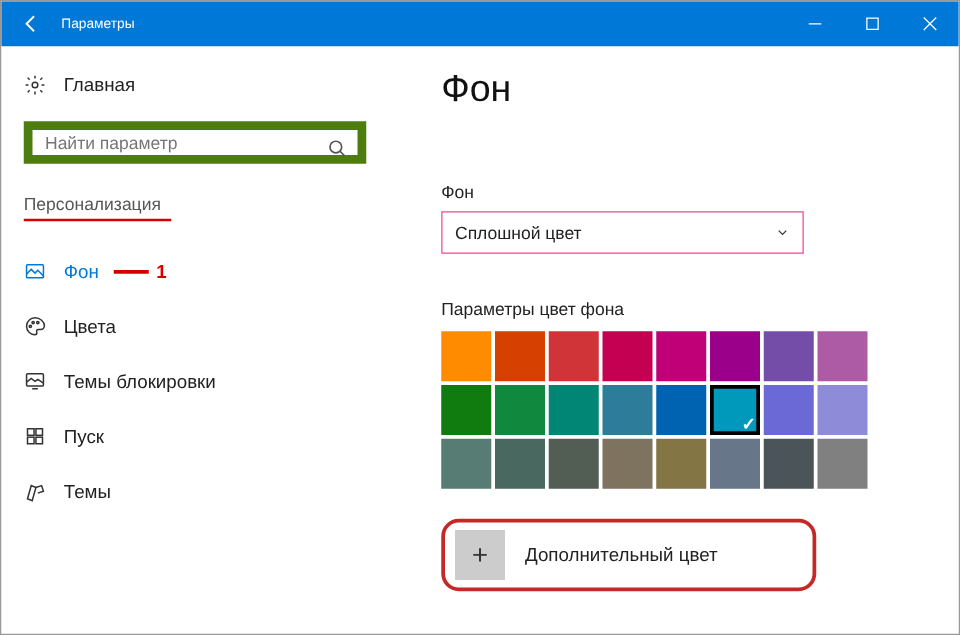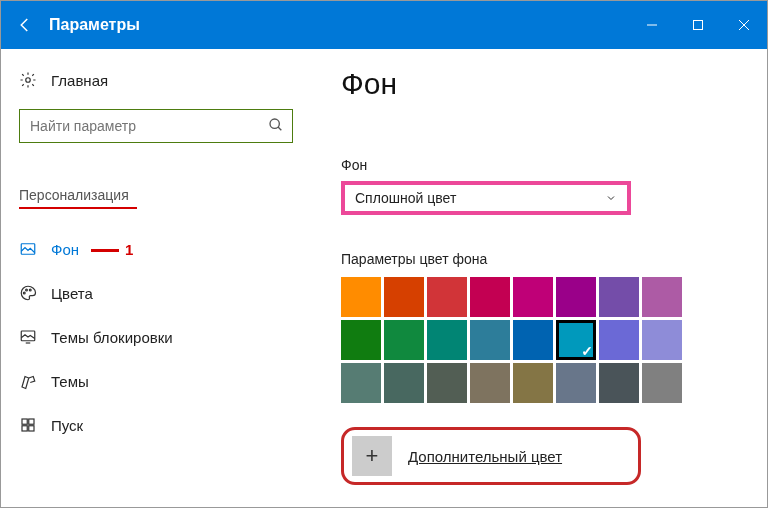--- a/index.html
+++ b/index.html
@@ -1,56 +1,56 @@
 <!DOCTYPE html>
 <html><head>
 <meta charset="utf-8">
 <style>
   html,body{margin:0;padding:0;font-family:"Segoe UI",Arial,sans-serif;background:#fff;}
   #app{width:768px;height:508px;position:relative;border:1px solid #999;box-sizing:border-box;overflow:hidden;background:#fff;}
   
-  .titlebar{height:48px;background:#0078d7;color:#fff;display:flex;align-items:center;font-size:16px;font-weight:bold;}
+  .titlebar{height:36px;background:#0078d7;color:#fff;display:flex;align-items:center;font-size:11px;}
   .tb-back{width:48px;height:36px;display:flex;align-items:center;justify-content:center;font-size:18px;}
   .tb-title{flex:0 0 auto;padding-left:0;}
   .tb-spacer{flex:1 1 auto;}
   .tb-btn{width:46px;height:36px;display:flex;align-items:center;justify-content:center;font-size:13px;}
   .tb-btn svg{stroke:#fff;}
   
-  .body{display:flex;height:calc(100% - 36px);}
+  .body{display:flex;height:calc(100% - 36px);gap:12px;}
   .sidebar{width:310px;padding:22px 18px 0 18px;box-sizing:border-box;}
   .content{flex:1;padding:18px 30px 0 30px;box-sizing:border-box;}
   
   .home-row{display:flex;align-items:center;font-size:15px;color:#222;margin-bottom:20px;}
   .home-row .icon{width:20px;display:flex;align-items:center;}
   .home-row .lbl{padding-left:12px;}
-  .search-box{position:relative;border:1px solid #4d7c0f;height:34px;display:flex;align-items:center;box-sizing:border-box;margin-bottom:44px;}
+  .search-box{position:relative;border:7px solid #4d7c0f;height:34px;display:flex;align-items:center;box-sizing:border-box;margin-bottom:24px;}
   .search-box input{border:none;outline:none;font-size:14px;padding:0 34px 0 10px;width:100%;background:transparent;color:#666;}
   .search-box .sicon{position:absolute;right:8px;top:7px;color:#555;font-size:16px;}
   .category{font-size:14px;color:#555;margin-bottom:4px;}
   .underline-red{height:2px;background:#d40000;width:118px;margin-bottom:18px;}
   .nav{margin-left:-18px;}
   .nav-item{display:flex;align-items:center;height:44px;padding-left:18px;font-size:15px;color:#222;position:relative;}
   .nav-item .icon{width:20px;display:flex;align-items:center;color:#333;}
   .nav-item .lbl{padding-left:12px;}
   .nav-item.active{color:#0078d7;}
   .nav-item.active .icon{color:#0078d7;}
   .nav-item .annot{color:#d40000;font-weight:bold;margin-left:12px;letter-spacing:1px;}
   .nav-item .annot .dash{display:inline-block;width:28px;height:3px;background:#d40000;vertical-align:middle;margin-right:6px;}
   
   h1{font-weight:300;font-size:30px;margin:0 0 56px 0;color:#111;}
   .field-label{font-size:14px;color:#222;margin-bottom:8px;}
-  .select{border:4px solid #ec4899;height:34px;width:290px;display:flex;align-items:center;justify-content:space-between;padding:0 10px;box-sizing:border-box;font-size:14px;color:#222;margin-bottom:36px;}
+  .select{border:1px solid #ec4899;height:34px;width:290px;display:flex;align-items:center;justify-content:space-between;padding:0 10px;box-sizing:border-box;font-size:14px;color:#222;margin-bottom:36px;}
   .select .chev{font-size:12px;color:#333;}
   .color-grid{display:grid;grid-template-columns:repeat(8,40px);grid-auto-rows:40px;gap:3px;margin-top:10px;}
   .swatch{position:relative;}
   .swatch.selected{outline:3px solid #000;outline-offset:-3px;}
   .swatch.selected::after{content:"✓";color:#fff;position:absolute;right:3px;bottom:1px;font-size:14px;font-weight:bold;}
   .custom-row{display:flex;align-items:center;margin-top:24px;border:3px solid #c62828;border-radius:14px;padding:6px 8px;width:300px;box-sizing:border-box;}
   .plus-btn{width:40px;height:40px;background:#ccc;color:#333;display:flex;align-items:center;justify-content:center;font-size:22px;font-weight:300;}
-  .custom-lbl{padding-left:16px;font-size:15px;color:#222;text-decoration:underline;}
+  .custom-lbl{padding-left:16px;font-size:15px;color:#222;}
   
   svg{display:block;}
 </style>
 </head>
 <body>
 
 <div id="app">
 
   <div class="titlebar">
     <div class="tb-back">
@@ -131,36 +131,36 @@
                 <rect x="3" y="4" width="18" height="13" rx="1"></rect>
                 <path d="M3 13l5-4 4 3 3-2 6 4"></path>
                 <line x1="9" y1="20" x2="15" y2="20"></line>
               </svg>
             </span>
             <span class="lbl">Темы блокировки</span>
           </div>
           <div class="nav-item">
             <span class="icon">
               <svg width="18" height="18" viewBox="0 0 24 24" fill="none" stroke="currentColor" stroke-width="1.6">
-                <path d="M4 20l4-14 5 2-4 14z"></path>
-                <path d="M13 8l6-2 2 6-6 2"></path>
-              </svg>
-            </span>
-            <span class="lbl">Темы</span>
-          </div>
-          <div class="nav-item">
-            <span class="icon">
-              <svg width="18" height="18" viewBox="0 0 24 24" fill="none" stroke="currentColor" stroke-width="1.6">
                 <rect x="4" y="4" width="7" height="7"></rect>
                 <rect x="13" y="4" width="7" height="7"></rect>
                 <rect x="4" y="13" width="7" height="7"></rect>
                 <rect x="13" y="13" width="7" height="7"></rect>
               </svg>
             </span>
             <span class="lbl">Пуск</span>
+          </div>
+          <div class="nav-item">
+            <span class="icon">
+              <svg width="18" height="18" viewBox="0 0 24 24" fill="none" stroke="currentColor" stroke-width="1.6">
+                <path d="M4 20l4-14 5 2-4 14z"></path>
+                <path d="M13 8l6-2 2 6-6 2"></path>
+              </svg>
+            </span>
+            <span class="lbl">Темы</span>
           </div>
         </div>
     </div>
 
     <div class="content">
       <h1>Фон</h1>
 
       <div class="field-label">Фон</div>
       <div class="select">
         <span>Сплошной цвет</span>

